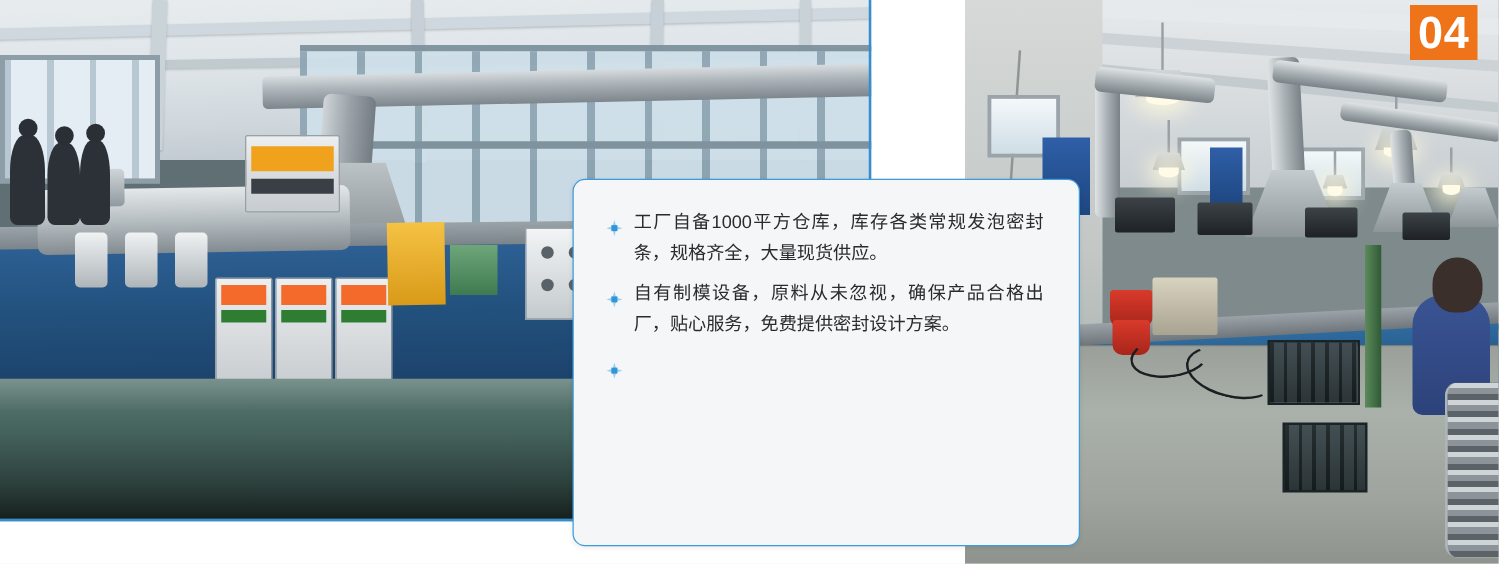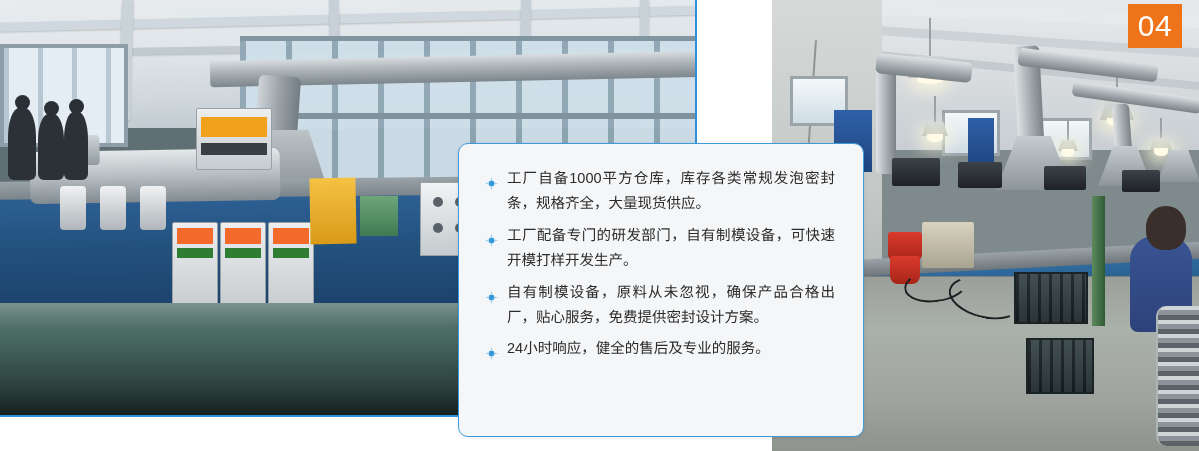--- a/index.html
+++ b/index.html
@@ -348,22 +348,22 @@
     width: 54px;
     height: 44px;
     background: #ef7318;
     display: flex;
     align-items: center;
     justify-content: center;
     z-index: 40;
   }
   .badge span {
     color: #ffffff;
-    font-size: 30px;
-    font-weight: normal;
+    font-size: 36px;
+    font-weight: bold;
     line-height: 1;
     letter-spacing: .5px;
     font-family: "Liberation Sans", sans-serif;
   }
 
   
   .card {
     position: absolute;
     left: 458px;
     top: 143px;
@@ -596,46 +596,31 @@
           <svg viewBox="0 0 13 13" width="13" height="13" aria-hidden="true">
             <g fill="#9ed0ee">
               <polygon points="6.5,0 8,5 6.5,4.2 5,5"></polygon>
               <polygon points="6.5,13 8,8 6.5,8.8 5,8"></polygon>
               <polygon points="0,6.5 5,5 4.2,6.5 5,8"></polygon>
               <polygon points="13,6.5 8,5 8.8,6.5 8,8"></polygon>
             </g>
             <rect x="4.1" y="4.1" width="4.8" height="4.8" fill="#2f96d8"></rect>
           </svg>
         </span>
-        <span>工厂配备专门的研发部门，自有制模设备，可快速开模打样开发生产。</span>
-      </li>
-      <li class="bullet">
-        <span class="bullet-icon">
-          <svg viewBox="0 0 13 13" width="13" height="13" aria-hidden="true">
-            <g fill="#9ed0ee">
-              <polygon points="6.5,0 8,5 6.5,4.2 5,5"></polygon>
-              <polygon points="6.5,13 8,8 6.5,8.8 5,8"></polygon>
-              <polygon points="0,6.5 5,5 4.2,6.5 5,8"></polygon>
-              <polygon points="13,6.5 8,5 8.8,6.5 8,8"></polygon>
-            </g>
-            <rect x="4.1" y="4.1" width="4.8" height="4.8" fill="#2f96d8"></rect>
-          </svg>
-        </span>
         <span>自有制模设备，原料从未忽视，确保产品合格出厂，贴心服务，免费提供密封设计方案。</span>
       </li>
       <li class="bullet">
         <span class="bullet-icon">
           <svg viewBox="0 0 13 13" width="13" height="13" aria-hidden="true">
             <g fill="#9ed0ee">
               <polygon points="6.5,0 8,5 6.5,4.2 5,5"></polygon>
               <polygon points="6.5,13 8,8 6.5,8.8 5,8"></polygon>
               <polygon points="0,6.5 5,5 4.2,6.5 5,8"></polygon>
               <polygon points="13,6.5 8,5 8.8,6.5 8,8"></polygon>
             </g>
             <rect x="4.1" y="4.1" width="4.8" height="4.8" fill="#2f96d8"></rect>
           </svg>
         </span>
-        <span>24小时响应，健全的售后及专业的服务。</span>
       </li>
     </ul>
   </div>
 
 </div>
 
 </body></html>

